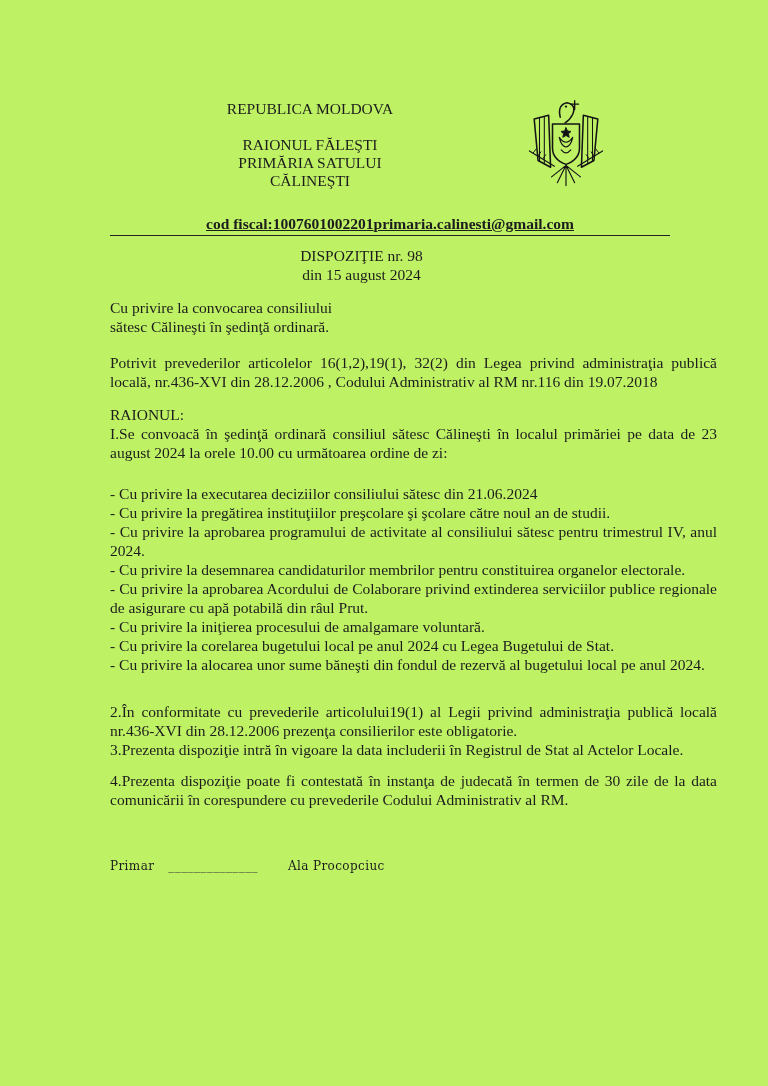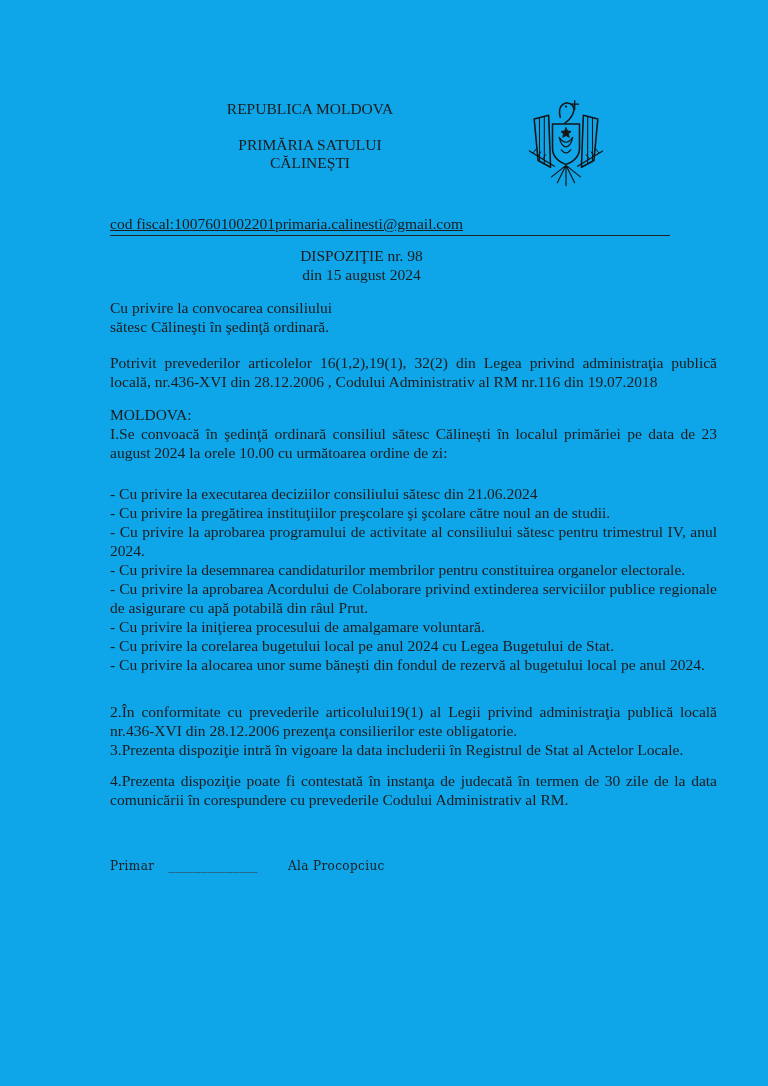--- a/index.html
+++ b/index.html
@@ -1,21 +1,21 @@
 <!DOCTYPE html>
 <html><head>
 <meta charset="utf-8">
 <style>
   * { margin: 0; padding: 0; box-sizing: border-box; }
   html, body { background: #ffffff; }
   .page {
     position: relative;
     width: 768px;
     height: 1086px;
-    background: #0ea5e9;
+    background: #bef264;
     color: #1c1c1c;
     font-family: "Liberation Serif", "DejaVu Serif", serif;
     font-size: 15.5px;
     line-height: 19px;
     padding: 100px 51px 0 110px;
     overflow: hidden;
   }
   .content { width: 607px; }
 
   
@@ -33,23 +33,24 @@
     width: 108px;
     height: 106px;
   }
   .emblem svg { width: 100%; height: 100%; }
 
   
   .contact-row {
     margin-top: 22px;
     width: 560px;
     display: flex;
-    justify-content: flex-start;
+    justify-content: center;
     border-bottom: 1.6px solid #222;
     padding-bottom: 2px;
+    font-weight: bold;
   }
   .contact-row span { text-decoration: underline; }
 
   
   .title-block {
     margin-top: 10px;
     width: 607px;
     padding-right: 104px;
     text-align: center;
   }
@@ -82,20 +83,21 @@
 </head>
 <body>
 
 <div class="page">
   <div class="content">
 
     <div class="header-row">
       <div class="header-text">
         <div>REPUBLICA MOLDOVA</div>
         <div class="gap-line"></div>
+        <div>RAIONUL FĂLEŞTI</div>
         <div>PRIMĂRIA SATULUI</div>
         <div>CĂLINEŞTI</div>
       </div>
       <div class="emblem">
         <svg viewBox="0 0 100 110" fill="none" stroke="#141414" stroke-width="1.6" stroke-linecap="round" stroke-linejoin="round">
 
           <path d="M59 6 v9 M55 9.5 h8" stroke-width="1.4"></path>
 
           <path d="M44 23 q-3 -13 7 -15 q10 2 6 12 q-3 6 -8 9"></path>
           <circle cx="50" cy="12" r="1.2" fill="#141414" stroke="none"></circle>
@@ -130,21 +132,21 @@
       <div>din 15 august 2024</div>
     </div>
 
     <div class="subject-block">
       <div>Cu privire la convocarea consiliului</div>
       <div>sătesc Călineşti în şedinţă ordinară.</div>
     </div>
 
     <p class="para intro-para">Potrivit prevederilor articolelor 16(1,2),19(1), 32(2) din Legea privind administraţia publică locală, nr.436-XVI din 28.12.2006 , Codului Administrativ al RM nr.116 din 19.07.2018</p>
 
-    <div class="dispun-label">MOLDOVA:</div>
+    <div class="dispun-label">RAIONUL:</div>
     <p class="para">I.Se convoacă în şedinţă ordinară  consiliul sătesc Călineşti în localul primăriei pe data de 23 august 2024  la orele 10.00  cu următoarea ordine de zi:</p>
 
     <div class="agenda">
       <div class="agenda-item">- Cu privire la executarea deciziilor consiliului sătesc din 21.06.2024</div>
       <div class="agenda-item">- Cu privire la pregătirea instituţiilor preşcolare şi şcolare către noul an de studii.</div>
       <div class="agenda-item">- Cu privire la aprobarea programului de activitate al consiliului sătesc pentru trimestrul IV, anul 2024.</div>
       <div class="agenda-item">- Cu privire la desemnarea candidaturilor membrilor  pentru constituirea organelor electorale.</div>
       <div class="agenda-item">- Cu privire la aprobarea Acordului de Colaborare privind extinderea serviciilor publice regionale de asigurare cu apă potabilă din râul Prut.</div>
       <div class="agenda-item">- Cu privire la iniţierea procesului de amalgamare voluntară.</div>
       <div class="agenda-item">- Cu privire la corelarea bugetului local pe anul 2024 cu Legea Bugetului de Stat.</div>

